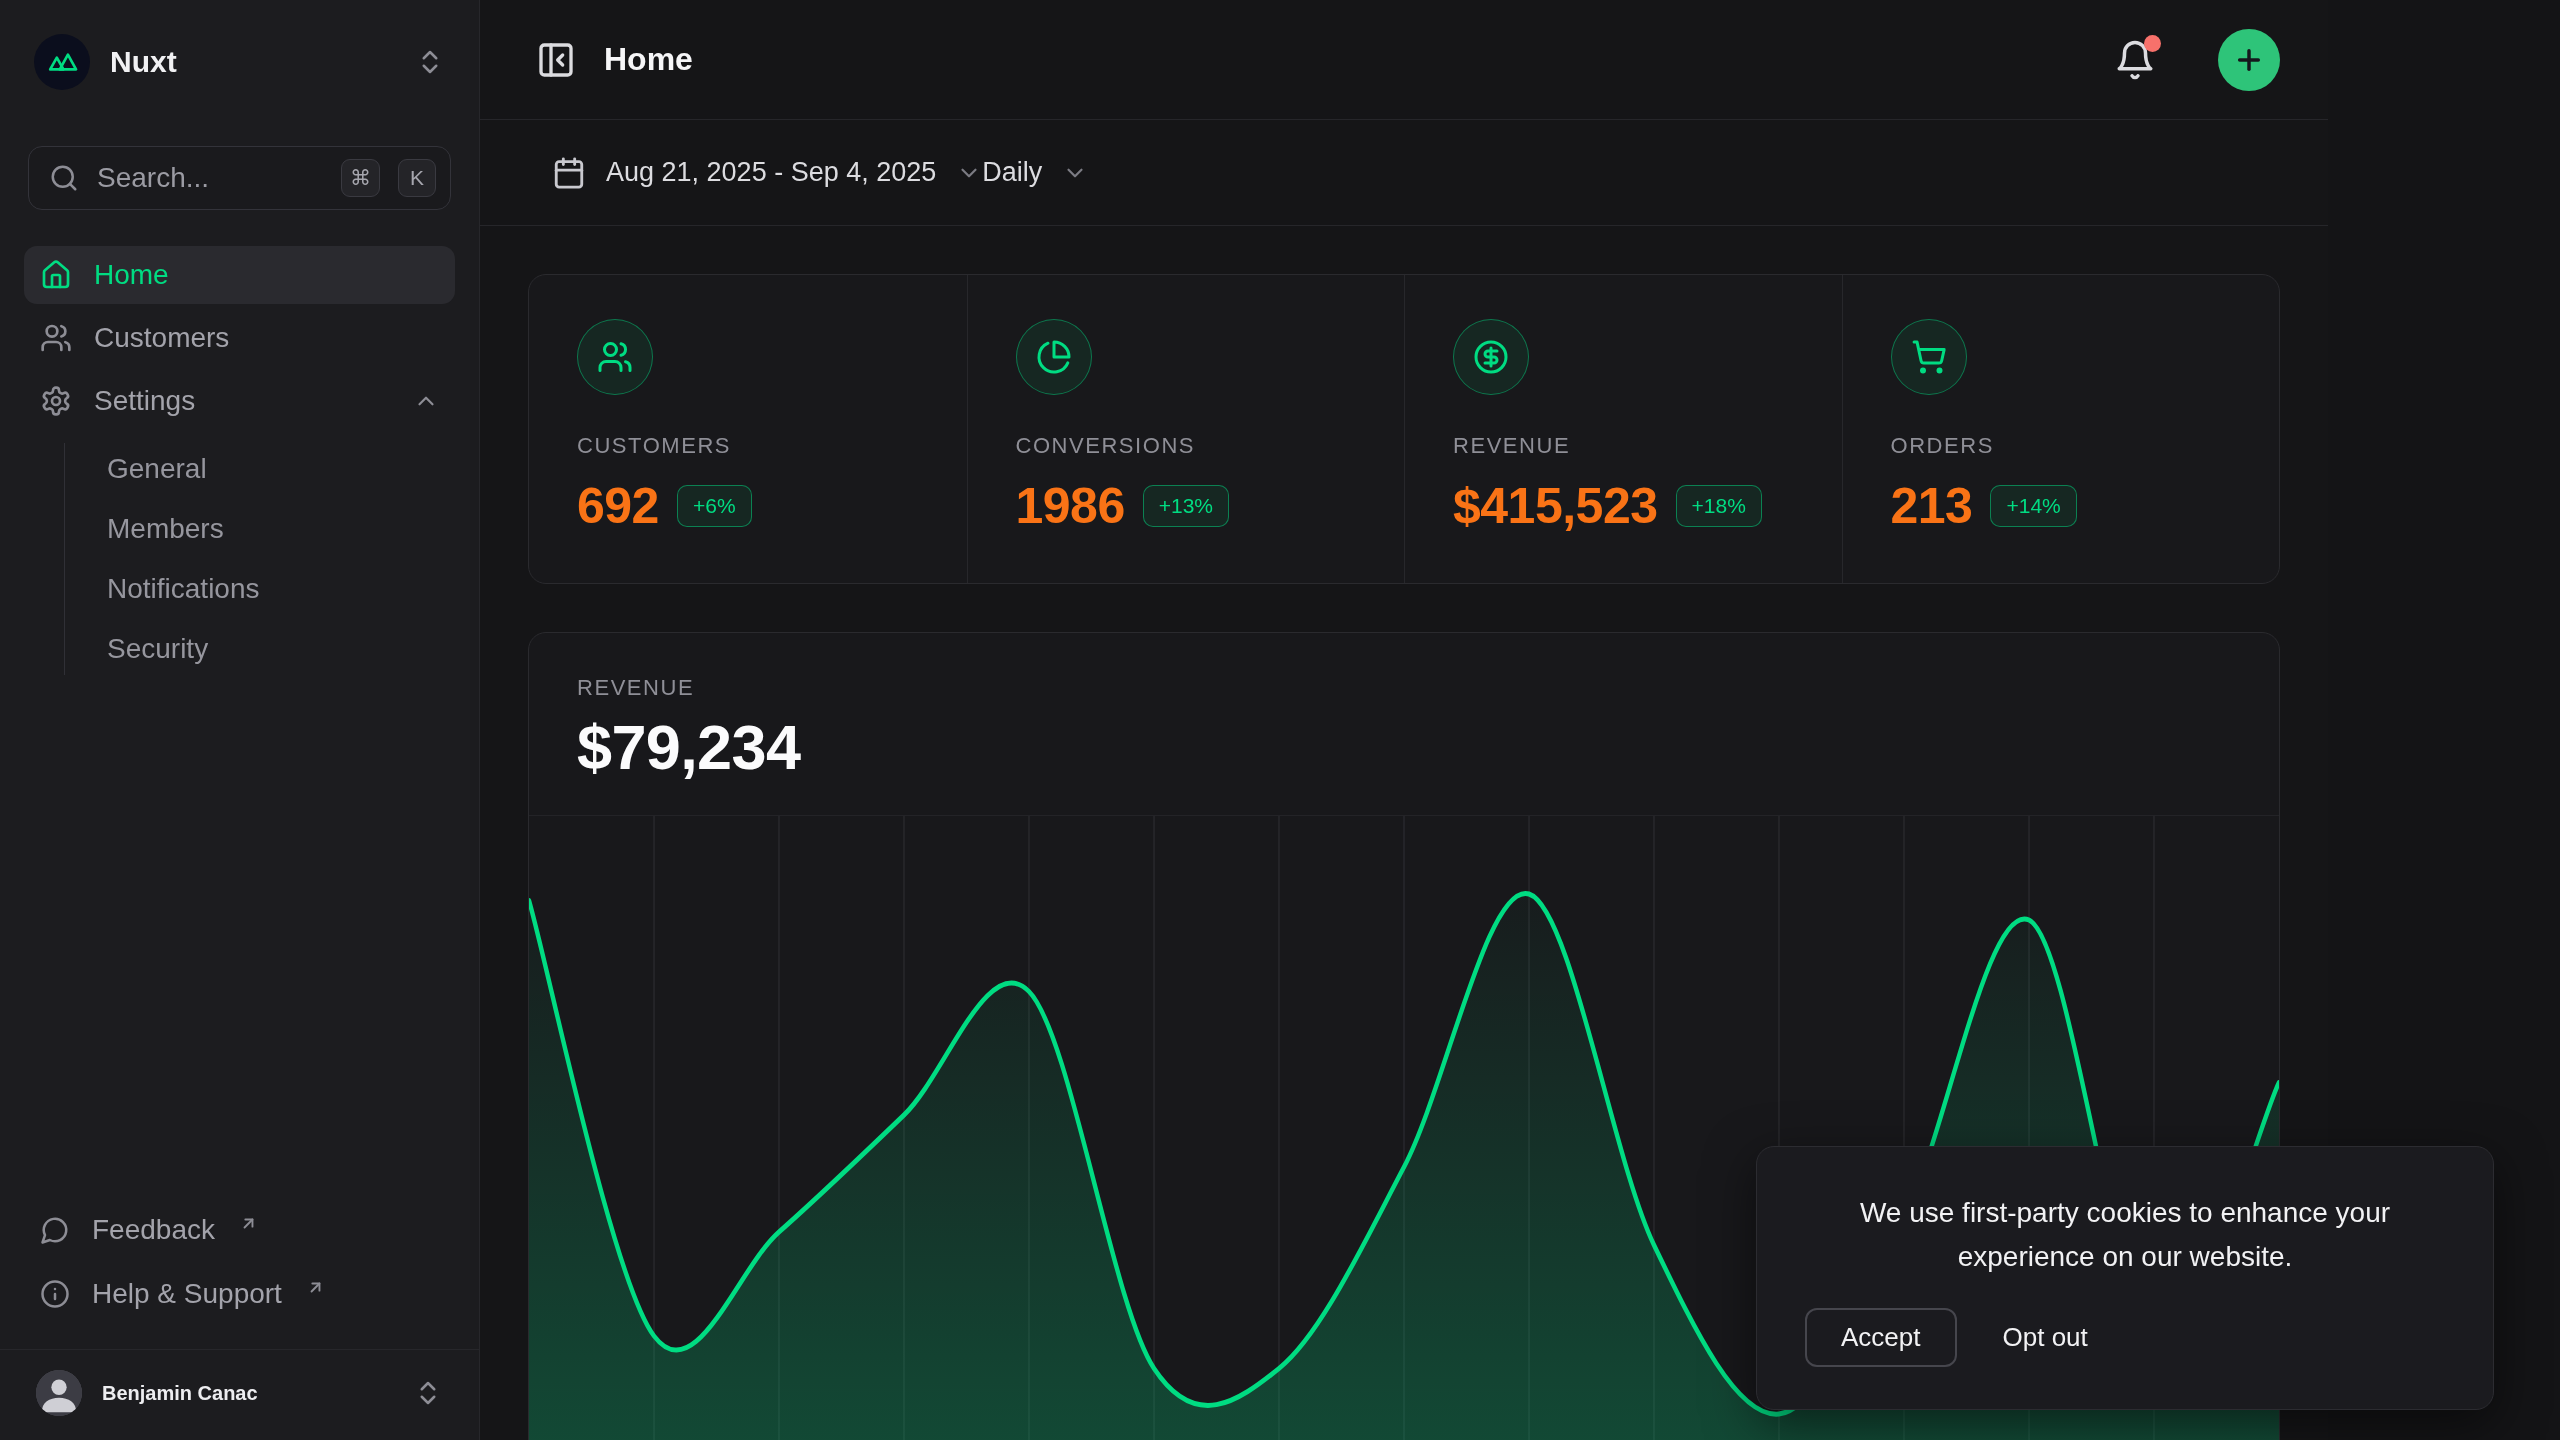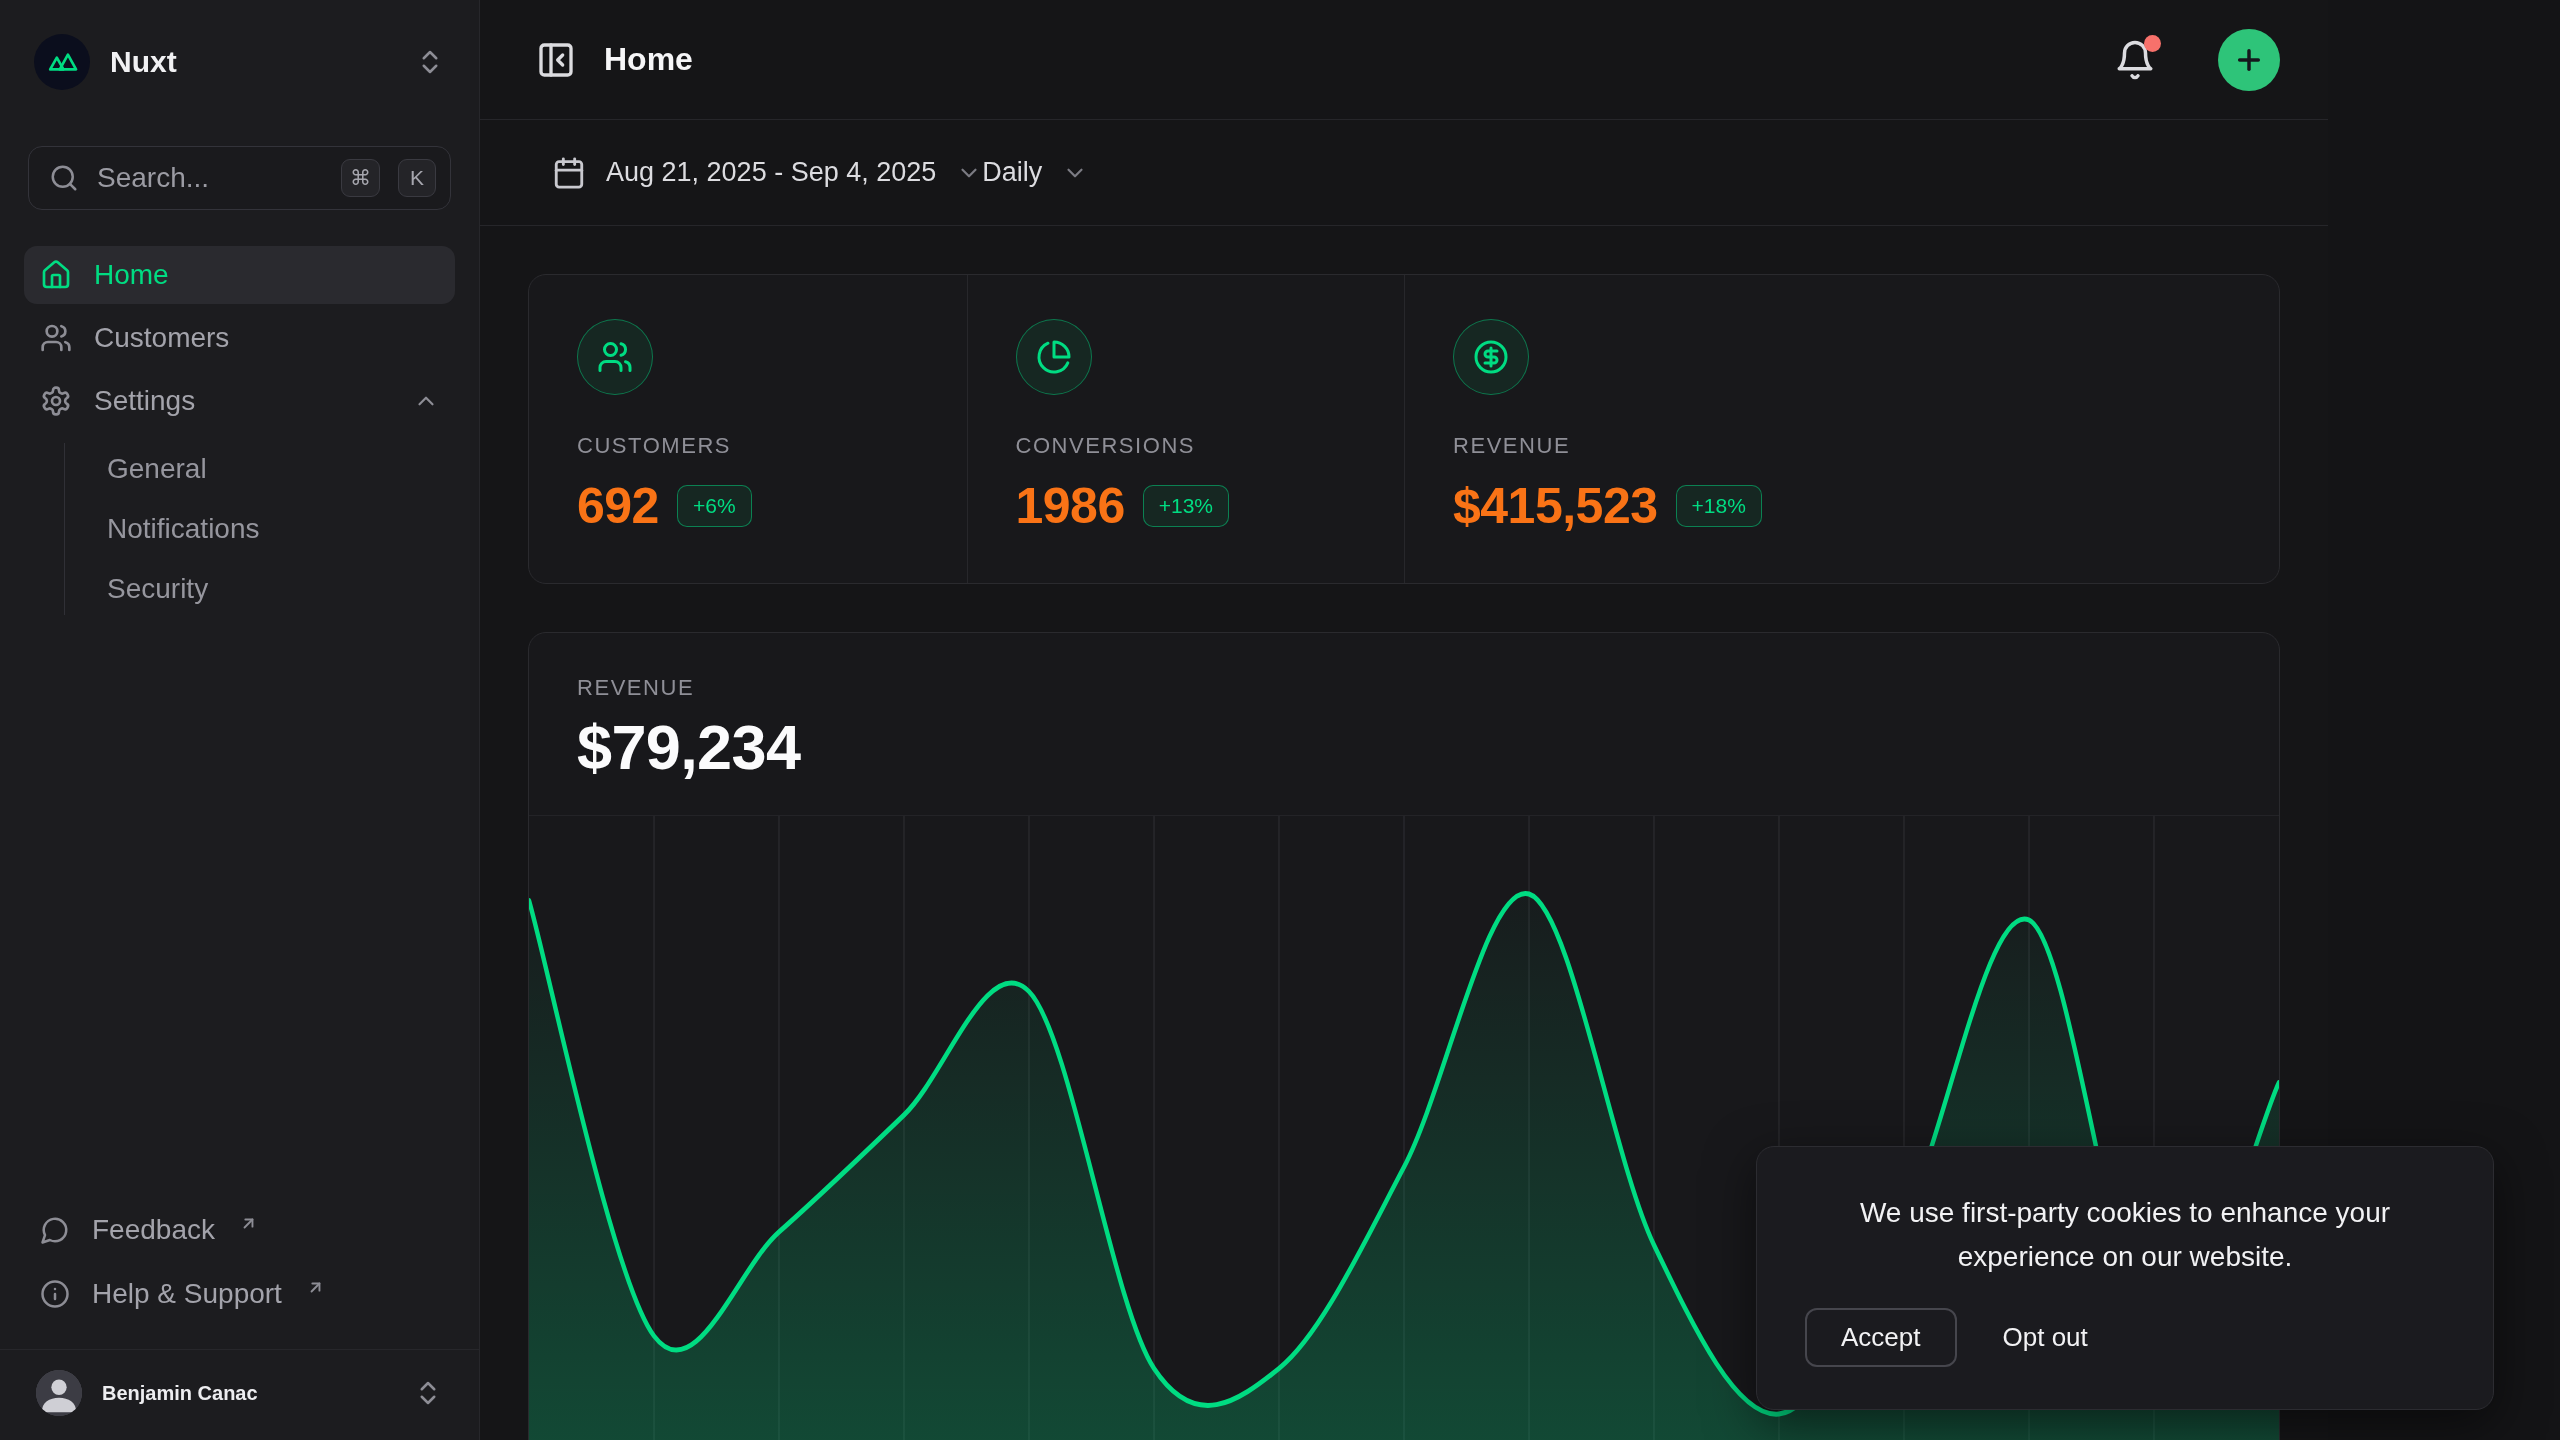--- a/index.html
+++ b/index.html
@@ -172,20 +172,23 @@
               <path d="m18 15-6-6-6 6"></path>
             </svg>
         </span>
       </a>
 
       <div class="subnav">
         <a class="nav-item">
           <span class="nav-label">General</span>
         </a>
         <a class="nav-item">
+          <span class="nav-label">Members</span>
+        </a>
+        <a class="nav-item">
           <span class="nav-label">Notifications</span>
         </a>
         <a class="nav-item">
           <span class="nav-label">Security</span>
         </a>
       </div>
     </nav>
 
     <div class="side-spacer"></div>
 
@@ -346,20 +349,34 @@
                 <path d="M12 18V6"></path>
               </svg>
           </div>
           <div class="stat-label">REVENUE</div>
           <div class="stat-value-row">
             <span class="stat-value">$415,523</span>
             <span class="chg-badge">+18%</span>
           </div>
         </div>
 
+        <div class="stat-cell">
+          <div class="stat-icon-circle">
+            <svg width="36" height="36" viewBox="0 0 24 24" fill="none" stroke="currentColor" stroke-width="2" stroke-linecap="round" stroke-linejoin="round">
+                <circle cx="8" cy="21" r="1"></circle>
+                <circle cx="19" cy="21" r="1"></circle>
+                <path d="M2.05 2.05h2l2.66 12.42a2 2 0 0 0 2 1.58h9.78a2 2 0 0 0 1.95-1.57l1.65-7.43H5.12"></path>
+              </svg>
+          </div>
+          <div class="stat-label">ORDERS</div>
+          <div class="stat-value-row">
+            <span class="stat-value">213</span>
+            <span class="chg-badge">+14%</span>
+          </div>
+        </div>
       </section>
 
       <section class="card revenue-card">
         <div class="revenue-head">
           <div class="revenue-label">REVENUE</div>
           <div class="revenue-total">$79,234</div>
         </div>
         <div class="chart-wrap">
           <svg id="revenue-chart-svg" viewBox="0 0 1982 650" preserveAspectRatio="none">
             <defs>

